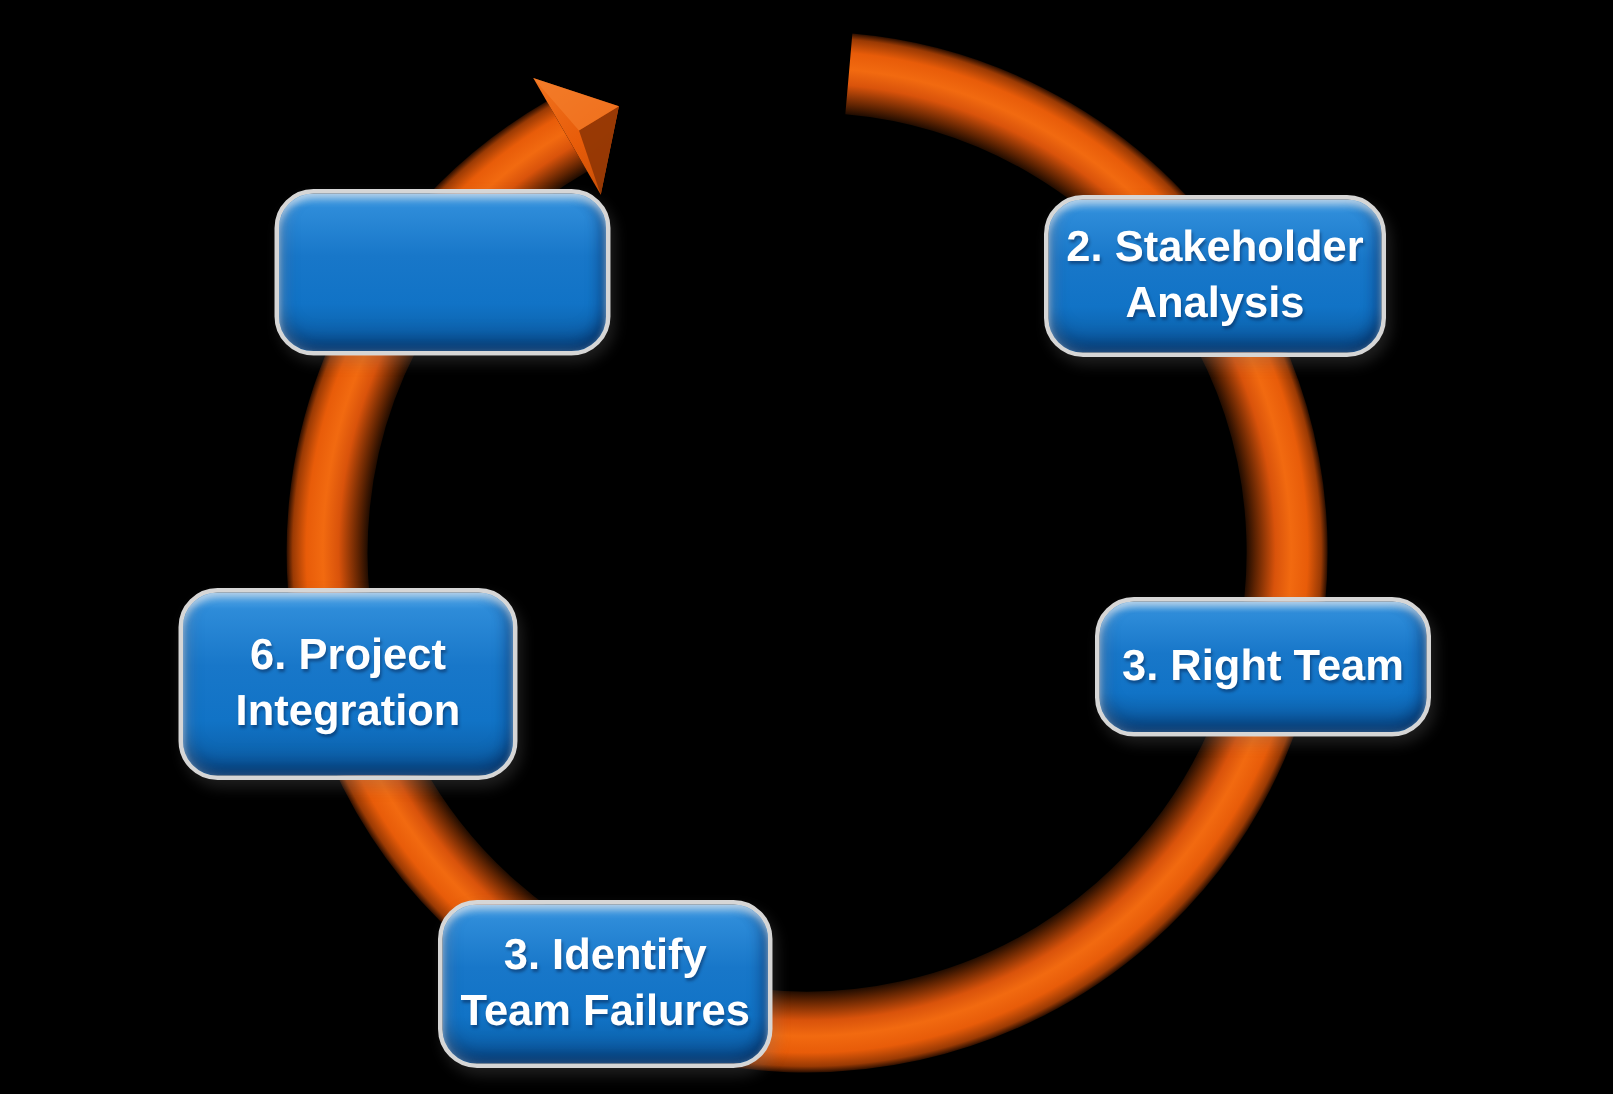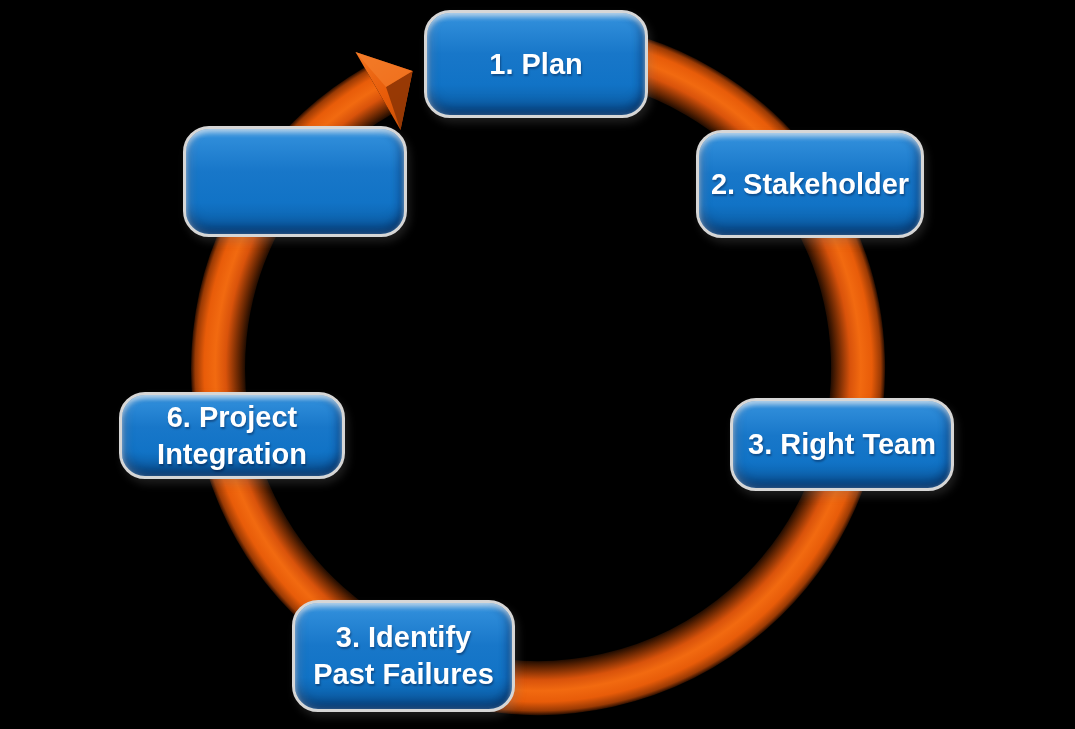--- a/index.html
+++ b/index.html
@@ -78,49 +78,44 @@
       </linearGradient>
     </defs>
 
     <path d="M 565.9 49.2 A 320 320 0 1 1 378 90.9" fill="none" stroke="url(#ringGrad)" stroke-width="54"></path>
 
     <polygon points="355.5,52 412.6,70.9 400.5,129.9" fill="url(#headGrad)"></polygon>
     <polygon points="412.6,70.9 400.5,129.9 386,87" fill="#8F3504" opacity="0.9"></polygon>
     <polygon points="355.5,52 412.6,70.9 386,87" fill="#F58332" opacity="0.55"></polygon>
   </svg>
 
-  <div class="step-box" style="left:424px; top:10px;  width:224px; height:108px;">
-    <div class="step-label">
-      <div class="step-line">1. Plan</div>
-
-    </div>
-  </div>
 
   <div class="step-box" style="left:668px; top:130px; width:228px; height:108px;margin-left:28px;">
     <div class="step-label">
       <div class="step-line">2. Stakeholder</div>
+      <div class="step-line">Analysis</div>
     </div>
   </div>
 
   <div class="step-box" style="left:730px; top:398px; width:224px; height:93px;">
     <div class="step-label">
       <div class="step-line">3. Right Team</div>
 
     </div>
   </div>
 
 
   <div class="step-box" style="left:292px; top:600px; width:223px; height:112px;">
     <div class="step-label">
       <div class="step-line">3. Identify</div>
-      <div class="step-line">Past Failures</div>
+      <div class="step-line">Team Failures</div>
     </div>
   </div>
 
-  <div class="step-box" style="left:119px; top:392px; width:226px; height:87px;">
+  <div class="step-box" style="left:119px; top:392px; width:226px; height:128px;">
     <div class="step-label">
       <div class="step-line">6. Project</div>
       <div class="step-line">Integration</div>
     </div>
   </div>
 
   <div class="step-box" style="left:183px; top:126px; width:224px; height:111px;">
     <div class="step-label">
     </div>
   </div>

